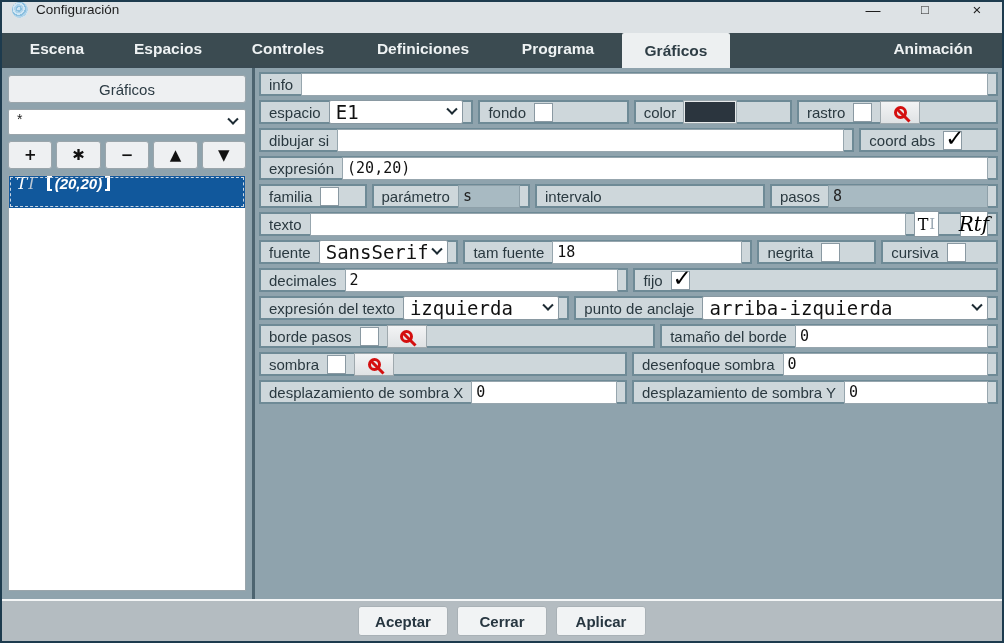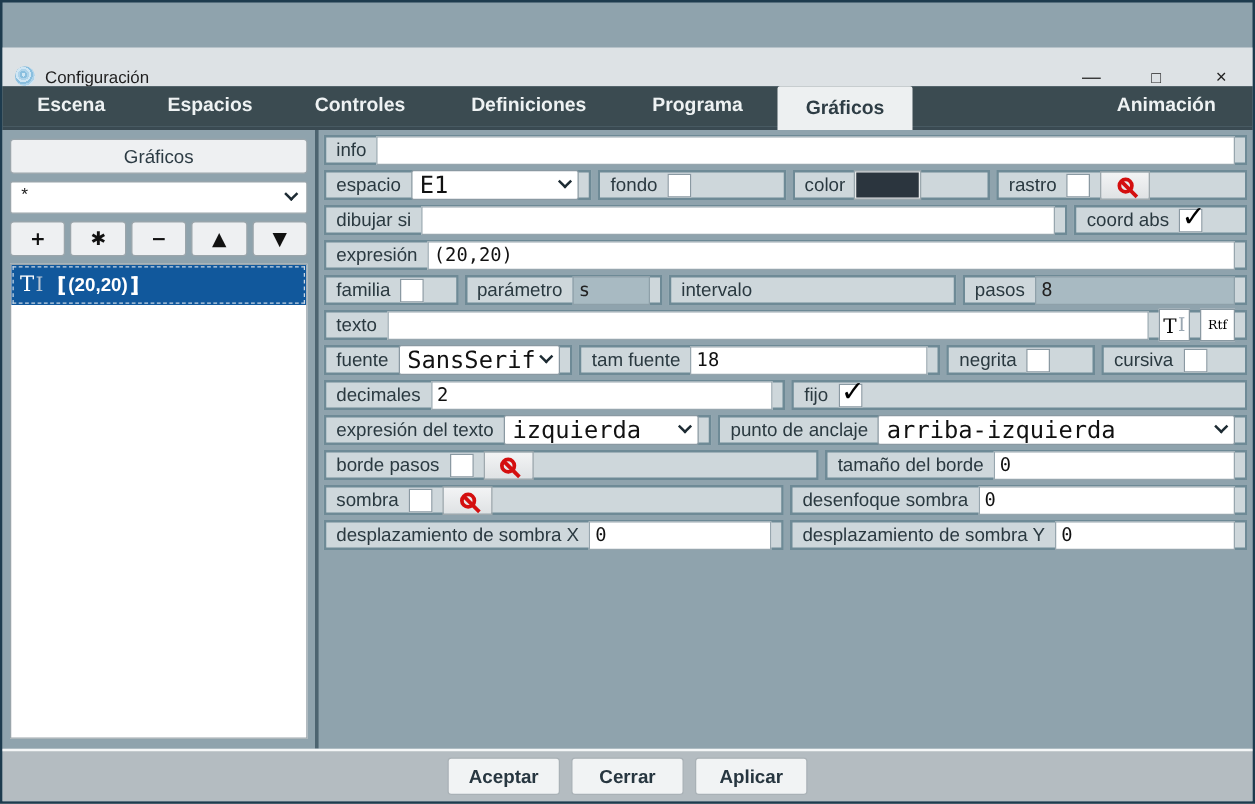--- a/index.html
+++ b/index.html
@@ -2,21 +2,21 @@
 <html><head>
 <meta charset="utf-8">
 <style>
   * { margin:0; padding:0; box-sizing:border-box; }
   html,body { width:1004px; height:643px; background:#555; }
   body { font-family:"Liberation Sans", sans-serif; }
 
   .window { width:1004px; height:643px; border:2px solid #1d3b4e; display:flex; flex-direction:column; background:#8fa3ad; }
 
   
-  .titlebar { height:31px; background:#dde2e5; display:flex; align-items:flex-end; padding:0 10px; gap:8px; flex:0 0 auto;margin-top:36px; }
+  .titlebar { height:31px; background:#dde2e5; display:flex; align-items:flex-start; padding:0 10px; gap:8px; flex:0 0 auto; }
   .app-icon { width:16px; height:16px; border-radius:50%; flex:0 0 auto;
     background: repeating-radial-gradient(circle at 42% 42%, #cfe6f4 0 1.5px, #8abfdf 1.5px 3px, #aed3ea 3px 4.5px); }
   .title { font-size:13.5px; color:#1e1e1e; }
   .win-controls { margin-left:auto; display:flex; align-items:center; gap:34px; padding-right:6px; }
   .winbtn { font-size:15px; color:#1e1e1e; cursor:default; line-height:1; width:18px; text-align:center; }
   .winbtn.max { font-size:13px; }
 
   
   .tabbar { height:32px; background:#3b4b51; display:flex; align-items:stretch; flex:0 0 auto; position:relative; }
   .tab { display:flex; align-items:center; justify-content:center; color:#eef2f3; font-weight:bold; font-size:15.5px; cursor:default; }
@@ -28,21 +28,21 @@
   .divider-v { width:3px; background:#4d6470; flex:0 0 auto; }
   .right-panel { flex:1 1 auto; background:#8fa3ad; padding:4px; display:flex; flex-direction:column; gap:4px; min-width:0; }
 
   
   .lp-header { height:28px; background:#eef0f2; border:1px solid #9aa5ab; border-radius:3px; display:flex; align-items:center; justify-content:center; font-size:15px; color:#2c3b44; }
   .lp-combo { height:26px; background:#fff; border:1px solid #9aa5ab; border-radius:2px; display:flex; align-items:center; padding:0 8px; }
   .lp-combo .val { font-size:14px; color:#222; transform:translateY(-3px); }
   .lp-toolbar { height:28px; display:flex; gap:4px; }
   .tb-btn { flex:1 1 0; background:#eef0f2; border:1px solid #9aa5ab; border-radius:3px; display:flex; align-items:center; justify-content:center; font-size:15px; font-weight:bold; color:#111; cursor:default; font-family:"DejaVu Sans", sans-serif; }
   .lp-list { flex:1 1 auto; background:#fff; border:1px solid #9aa5ab; overflow:hidden; padding:0; }
-  .list-item { height:30px; background:#11589c; color:#fff; display:flex; align-items:center; gap:9px; padding:16px 7px; outline:1px dashed #c9d6e4; outline-offset:-2px; cursor:default; }
+  .list-item { height:30px; background:#11589c; color:#fff; display:flex; align-items:flex-end; gap:9px; padding:16px 7px; outline:1px dashed #c9d6e4; outline-offset:-2px; cursor:default;font-style:italic; }
   .ti-icon { font-family:"DejaVu Serif", serif; font-size:17px; line-height:1; }
   .ti-icon .beam { color:#b9c6d4; font-size:16px; margin-left:1px; }
   .item-label { font-weight:bold; font-size:15px; display:flex; align-items:center; }
   .lbrk, .rbrk { display:inline-block; width:5px; height:15px; margin:0 3px; }
   .lbrk { border-left:3px solid #fff; border-top:2.5px solid #fff; border-bottom:2.5px solid #fff; }
   .rbrk { border-right:3px solid #fff; border-top:2.5px solid #fff; border-bottom:2.5px solid #fff; }
 
   
   .frow { height:24px; flex:0 0 auto; display:flex; gap:5px; }
   .cell { background:#ced7db; border:2px solid #6e8a96; display:flex; align-items:center; gap:8px; padding:0 8px; min-width:0; }
@@ -59,21 +59,21 @@
   .cb.checked::after { content:"✓"; position:absolute; left:1px; top:-7px; font-size:23px; font-weight:bold; color:#000; font-family:"DejaVu Sans", sans-serif; }
 
   .nobtn { width:40px; height:23px; background:linear-gradient(#f3f4f5,#dfe2e4); border:1px solid #9fa9ae; display:flex; align-items:center; justify-content:center; cursor:default; flex:0 0 auto; }
   .no-icon { width:13px; height:13px; border:3px solid #d40f0f; border-radius:50%; position:relative; }
   .no-icon::after { content:""; position:absolute; left:-2px; top:5px; width:17px; height:3px; background:#d40f0f; transform:rotate(45deg); }
 
   .swatch { width:52px; height:22px; border:1px solid #e6e9ea; box-shadow:0 0 0 1px #9aa7ad; cursor:default; }
 
   .mini-btn { width:25px; height:26px; background:#fff; border:1px solid #8a99a2; display:flex; align-items:center; justify-content:center; font-family:"DejaVu Serif", serif; font-size:16px; color:#000; cursor:default; flex:0 0 auto; }
   .mini-btn .beam { color:#9aa7b2; font-size:15px; margin-left:1px; }
-  .mini-btn.rtf { font-size:10px; width:28px; }
+  .mini-btn.rtf { font-style:italic; font-size:20px; width:28px;margin-left:13px; }
 
   .spacer-flex { flex:1 1 auto; }
 
   
   .footer { height:42px; flex:0 0 auto; background:#b4bcc1; border-top:2px solid #f4f6f7; display:flex; align-items:center; justify-content:center; gap:9px; }
   .fbtn { min-width:90px; height:30px; background:#f1f3f4; border:1px solid #a9b1b6; border-radius:3px; font-family:"Liberation Sans", sans-serif; font-size:15px; font-weight:600; color:#273640; cursor:default; }
 </style>
 </head>
 <body>
 

